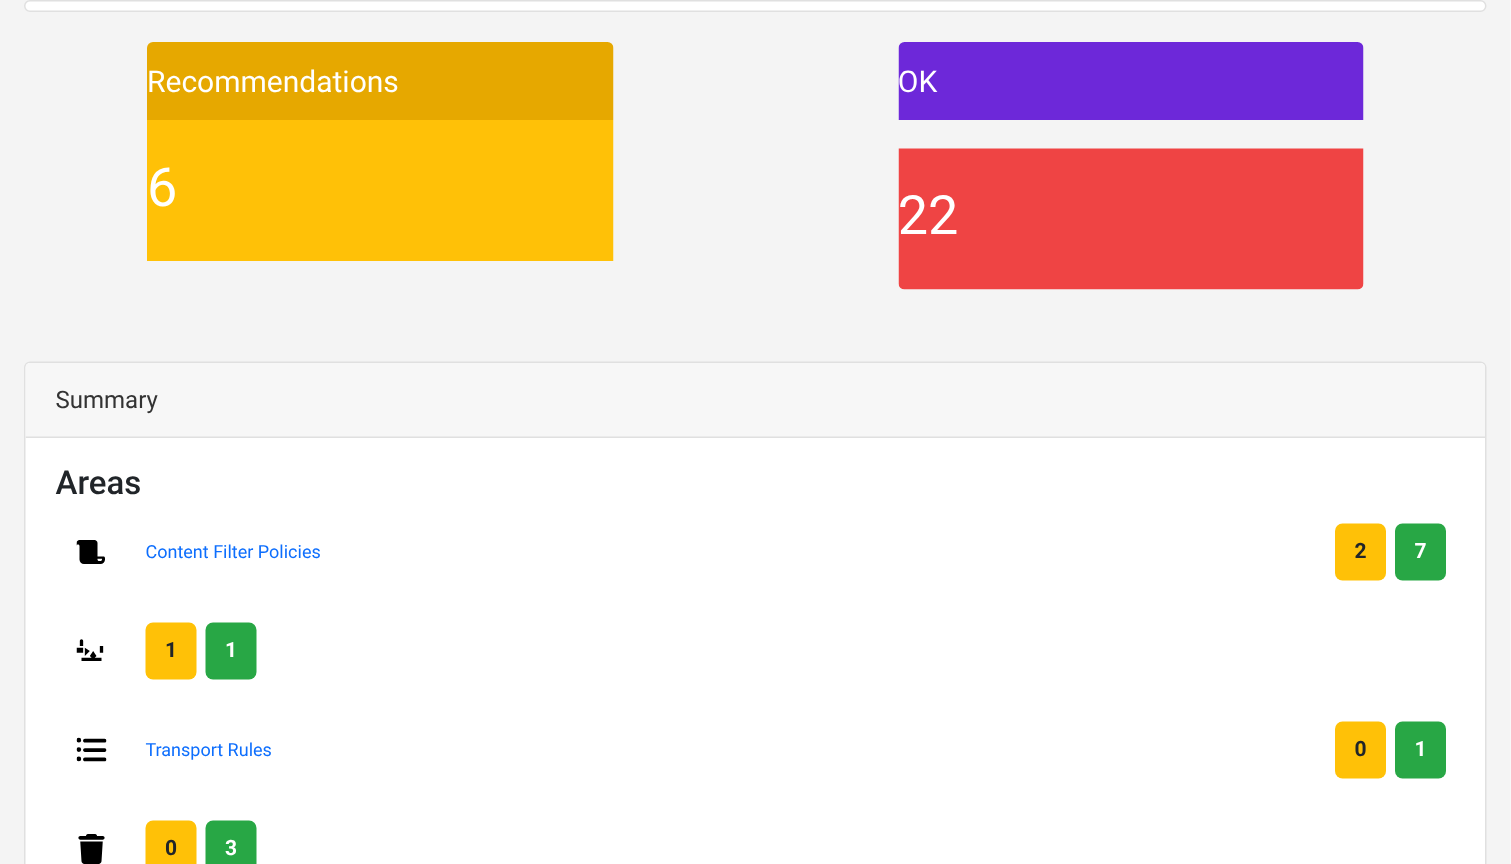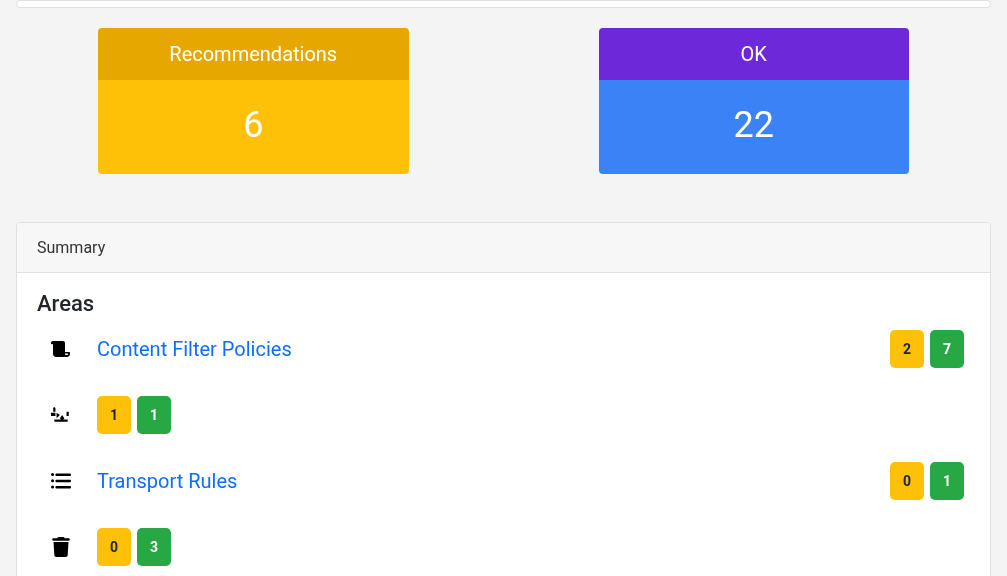--- a/index.html
+++ b/index.html
@@ -25,26 +25,25 @@
       display: flex;
       gap: 190px;
       padding: 0 82px;
       margin-bottom: 48px;
     }
     .stat-card {
       width: 342px;
       border-radius: 4px;
       overflow: hidden;
       color: #fff;
-      text-align: center;
     }
     .stat-card.warning .stat-header { background: #e6a800; }
     .stat-card.warning .stat-body { background: #ffc107; }
     .stat-card.success .stat-header { background: #6d28d9; }
-    .stat-card.success .stat-body { background: #3b82f6; }
+    .stat-card.success .stat-body { background: #ef4444; margin-top: 19px; }
     .stat-header {
       padding: 14px 0;
       font-size: 20px;
       font-weight: 400;
     }
     .stat-body {
       padding: 24px 0 28px;
       font-size: 36px;
       font-weight: 400;
     }
@@ -85,21 +84,21 @@
       justify-content: center;
       margin-left: 12px;
       margin-right: 24px;
       color: #000;
       flex-shrink: 0;
     }
     .area-icon svg { width: 20px; height: 20px; fill: currentColor; }
     .area-link {
       color: #0d6efd;
       text-decoration: none;
-      font-size: 20px;
+      font-size: 12px;
       flex: 1;
       cursor: pointer;
     }
     .badges {
       display: flex;
       gap: 6px;
       margin-right: 6px;
     }
     .badge {
       min-width: 34px;

